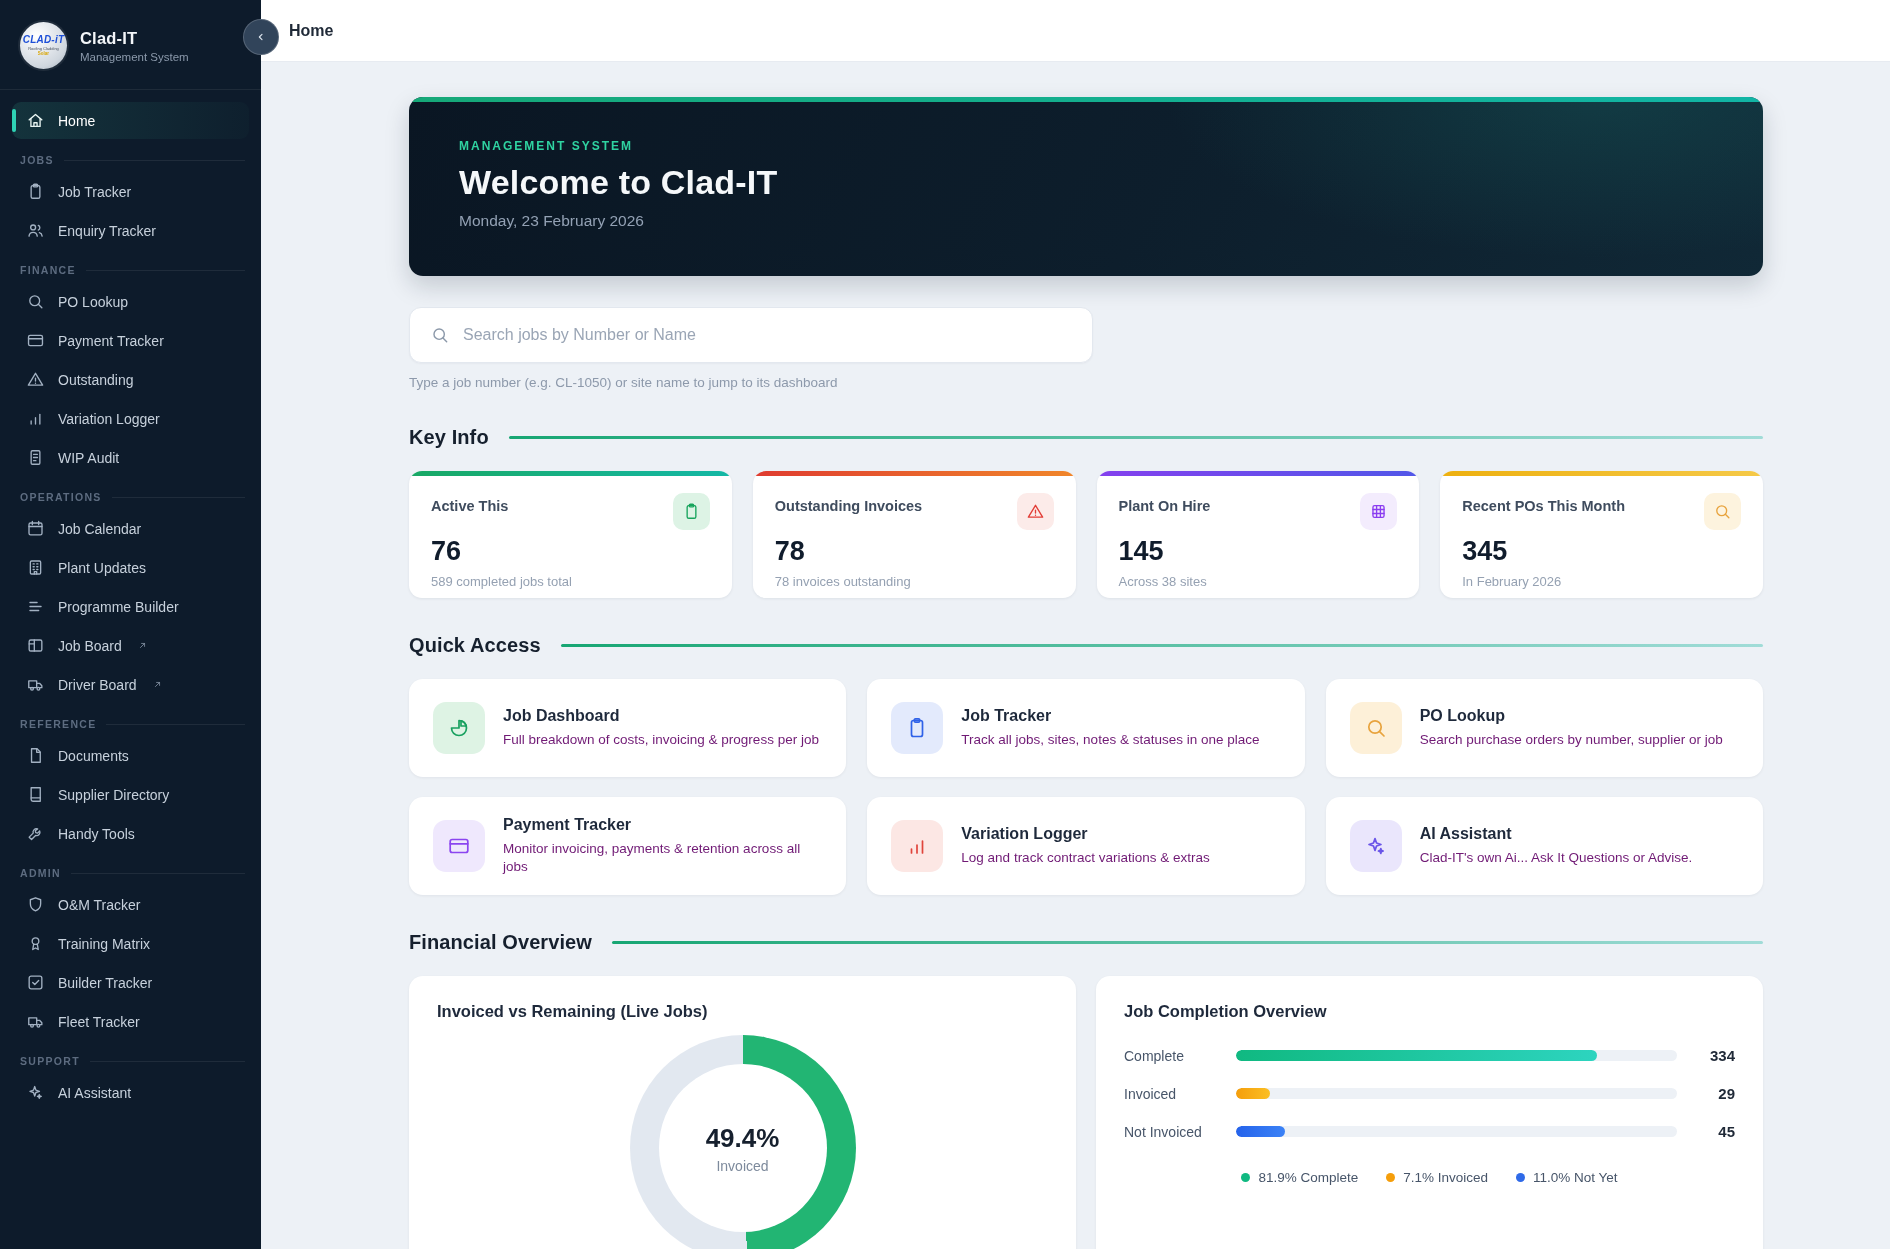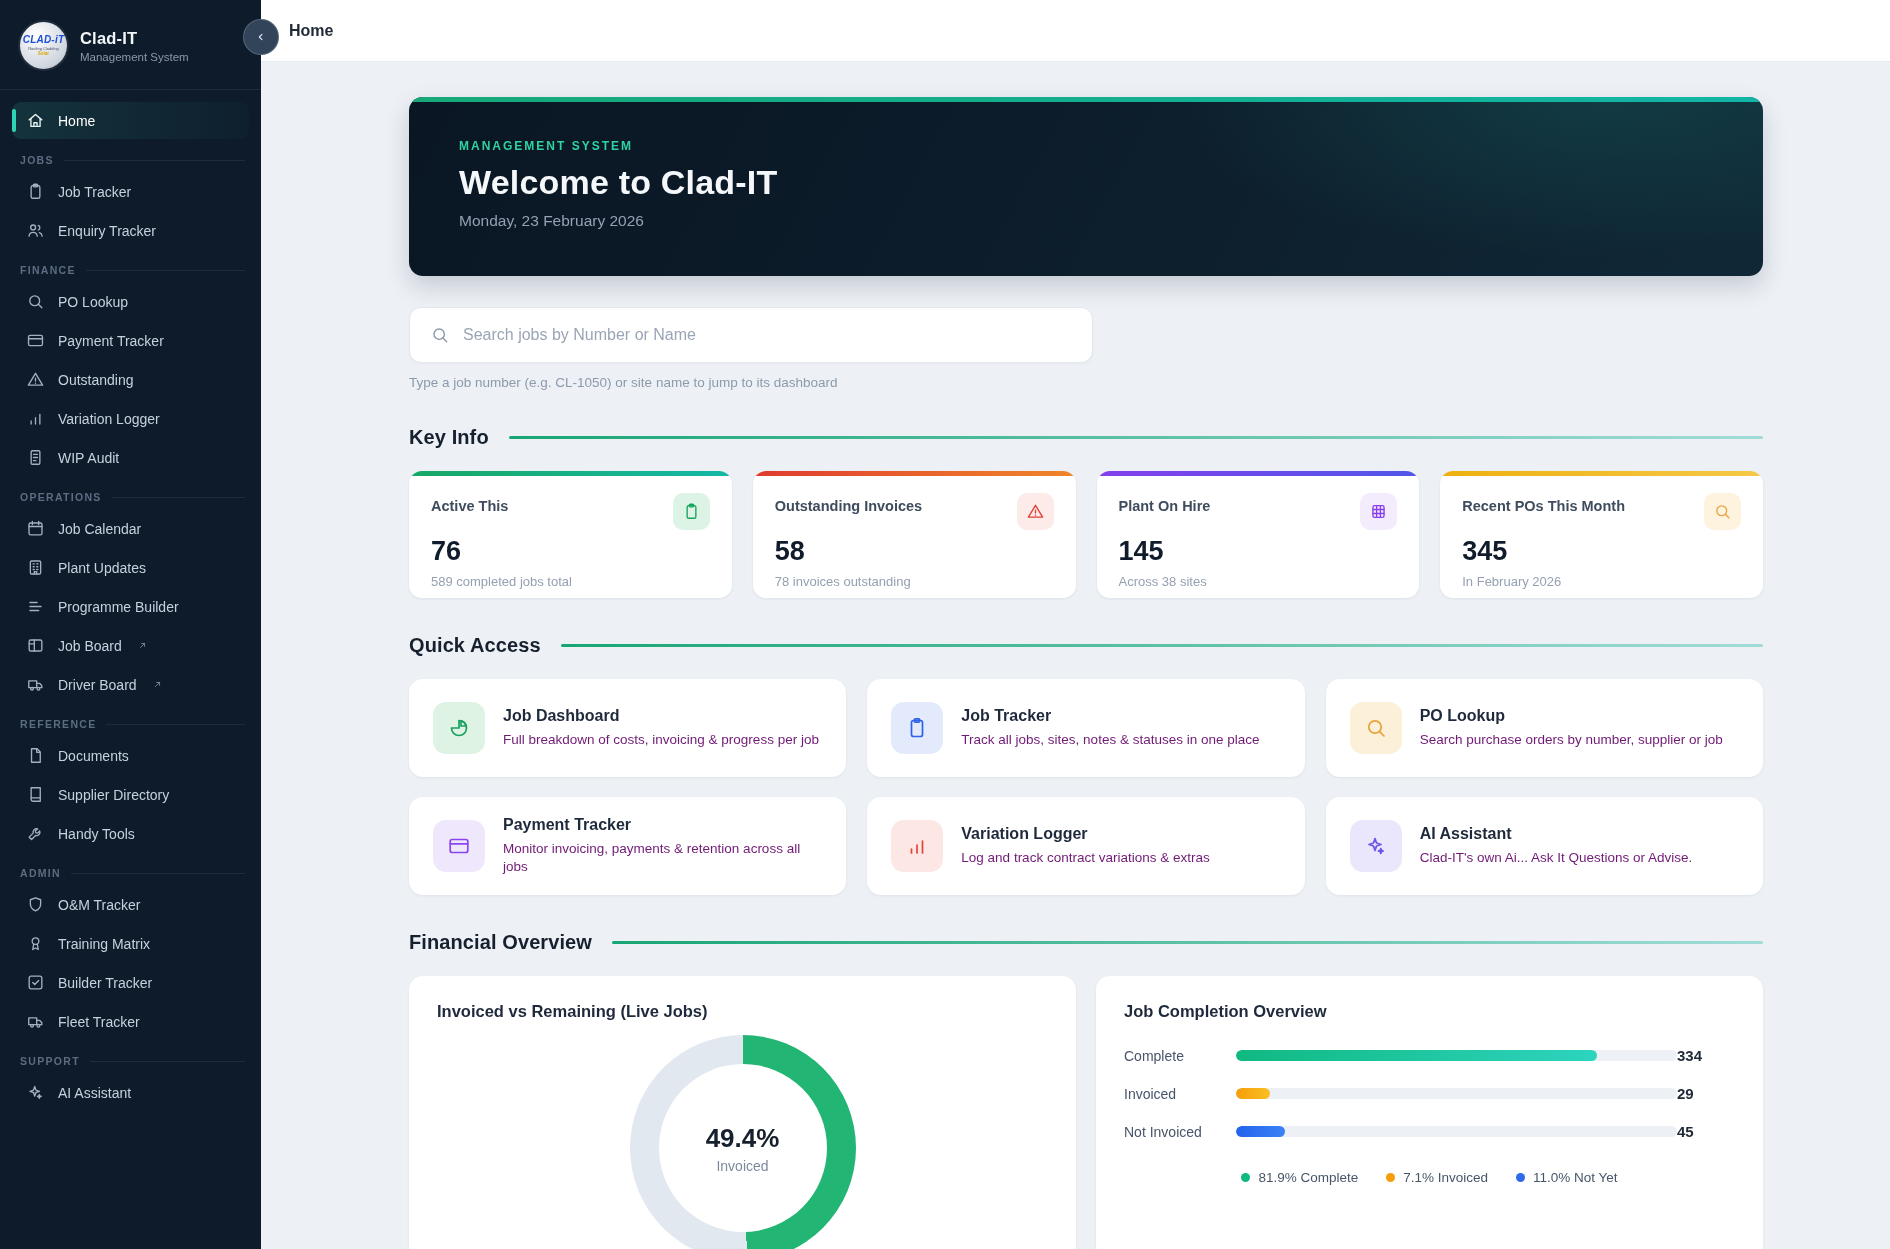--- a/index.html
+++ b/index.html
@@ -89,21 +89,21 @@
   .donut { position:relative; width:226px; height:226px; border-radius:50%; }
   .donut-hole { position:absolute; inset:29px; background:#ffffff; border-radius:50%; display:flex; flex-direction:column; align-items:center; justify-content:center; }
   .donut-pct { font-size:26px; font-weight:800; color:#16202e; }
   .donut-sub { font-size:14px; color:#7d8a9c; margin-top:4px; }
 
   .jc-rows { margin-top:26px; }
   .jc-row { display:flex; align-items:center; margin-bottom:21px; }
   .jc-label { width:112px; font-size:14px; color:#475569; flex-shrink:0; }
   .jc-track { flex:1; height:11px; border-radius:6px; background:#edf1f6; overflow:hidden; }
   .jc-fill { height:100%; border-radius:6px; }
-  .jc-value { width:58px; font-size:15px; font-weight:700; color:#1f2937; flex-shrink:0; }
+  .jc-value { width:58px; text-align:right; font-size:15px; font-weight:700; color:#1f2937; flex-shrink:0; }
   .jc-legend { display:flex; justify-content:center; gap:28px; margin-top:30px; }
   .jc-leg-item { display:flex; align-items:center; gap:8px; font-size:13.5px; color:#475569; }
   .jc-dot { width:9px; height:9px; border-radius:50%; flex-shrink:0; }
 </style>
 </head>
 <body>
 
 <div class="page">
 
   <aside class="sidebar">
@@ -412,21 +412,21 @@
             <div class="ki-top">
               <div class="ki-label">Outstanding Invoices</div>
               <div class="ki-badge" style="background: rgb(252, 235, 233); color: rgb(226, 61, 54);">
                 <svg viewBox="0 0 24 24" fill="none" stroke="currentColor" stroke-width="1.7" stroke-linecap="round" stroke-linejoin="round">
                   <path d="M12 4.2 21 19.2H3z"></path>
                   <path d="M12 10.2v3.8"></path>
                   <path d="M12 16.7h.01"></path>
                 </svg>
               </div>
             </div>
-            <div class="ki-value">58</div>
+            <div class="ki-value">78</div>
             <div class="ki-sub">78 invoices outstanding</div>
           </div>
           <div class="ki-card">
             <div class="ki-strip" style="background: linear-gradient(90deg, rgb(132, 64, 238), rgb(81, 87, 232));"></div>
             <div class="ki-top">
               <div class="ki-label">Plant On Hire</div>
               <div class="ki-badge" style="background: rgb(243, 236, 253); color: rgb(139, 61, 240);">
                 <svg viewBox="0 0 24 24" fill="none" stroke="currentColor" stroke-width="1.7" stroke-linecap="round" stroke-linejoin="round">
                   <rect x="5" y="4.5" width="14" height="15" rx="2"></rect>
                   <path d="M9.6 4.5v15M14.4 4.5v15M5 9.5h14M5 14.5h14"></path>

